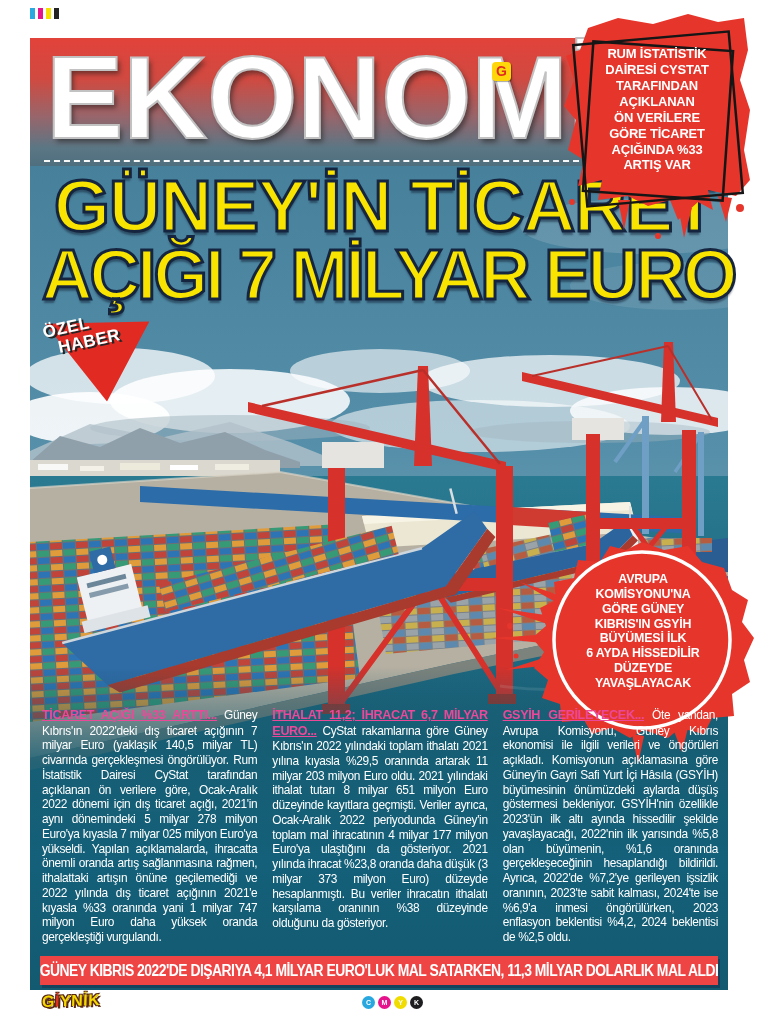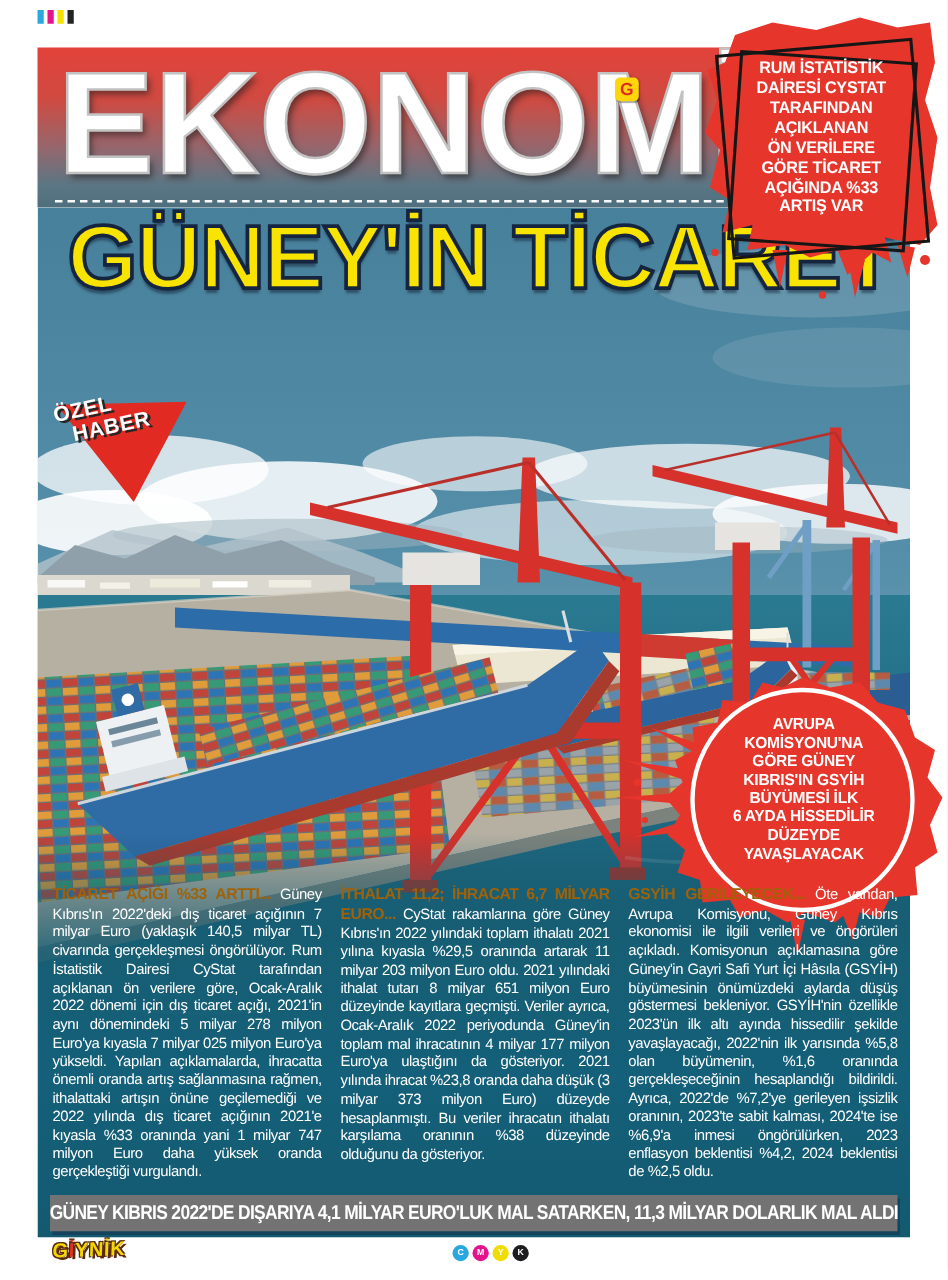--- a/index.html
+++ b/index.html
@@ -60,24 +60,24 @@
   .photo-badge{position:absolute;left:492px;top:538px;width:266px;height:228px;z-index:3;}
   .photo-badge svg{position:absolute;left:0;top:0;}
   .photo-badge-text{position:absolute;left:56px;top:34px;width:190px;text-align:center;color:#fff;
                     font-weight:bold;font-size:12.8px;line-height:1.16;letter-spacing:-.2px;
                     white-space:pre-line;transform:scaleX(.97);}
 
   
   .columns{position:absolute;left:42px;top:708px;width:676px;display:flex;gap:15px;z-index:5;}
   .col{flex:1;color:#fff;font-size:11.9px;line-height:1.24;text-align:justify;letter-spacing:-.35px;}
   .col p{margin:0;}
-  .lead{color:#a16207;font-weight:bold;font-size:12.6px;}
-
-  
-  .banner{position:absolute;left:40px;top:956px;width:678px;height:29px;background:#737373;z-index:6;
+  .lead{color:#ec4899;font-weight:bold;font-size:12.6px;text-decoration:underline;}
+
+  
+  .banner{position:absolute;left:40px;top:956px;width:678px;height:29px;background:#ef4444;z-index:6;
           display:flex;align-items:center;justify-content:center;
           box-shadow:2px 3px 0 rgba(20,40,70,.45);}
   .banner-text{color:#fff;font-weight:bold;font-size:16px;white-space:nowrap;letter-spacing:-.6px;
                transform:scaleX(.87);}
 
   
   .giynik{position:absolute;left:42px;top:992px;font-size:16px;font-weight:bold;letter-spacing:.5px;
           transform:skewX(-4deg) rotate(-2deg);color:#f5d800;
           text-shadow:-1px -1px 0 #5a2a10,1px -1px 0 #5a2a10,-1px 1px 0 #5a2a10,2px 2px 0 #5a2a10;}
   .giynik .red-i{color:#e0321e;}
@@ -256,20 +256,21 @@
           <path d="M470,520 q40,6 80,2"></path>
           <path d="M600,470 q30,5 60,1"></path>
       </g>
 
       <rect x="0" y="500" width="698" height="324" fill="url(#deep)"></rect>
     </svg>
   </div>
 
   <div class="headline">
     <div class="hl hl1">GÜNEY'İN TİCARET</div>
+    <div class="hl hl2">AÇIĞI 7 MİLYAR EURO</div>
   </div>
 
   <div class="ozel">
     <div class="ozel-tri"></div>
     <div class="ozel-text">
       <span class="l1">ÖZEL</span>
       <span class="l2">HABER</span>
     </div>
   </div>
 

